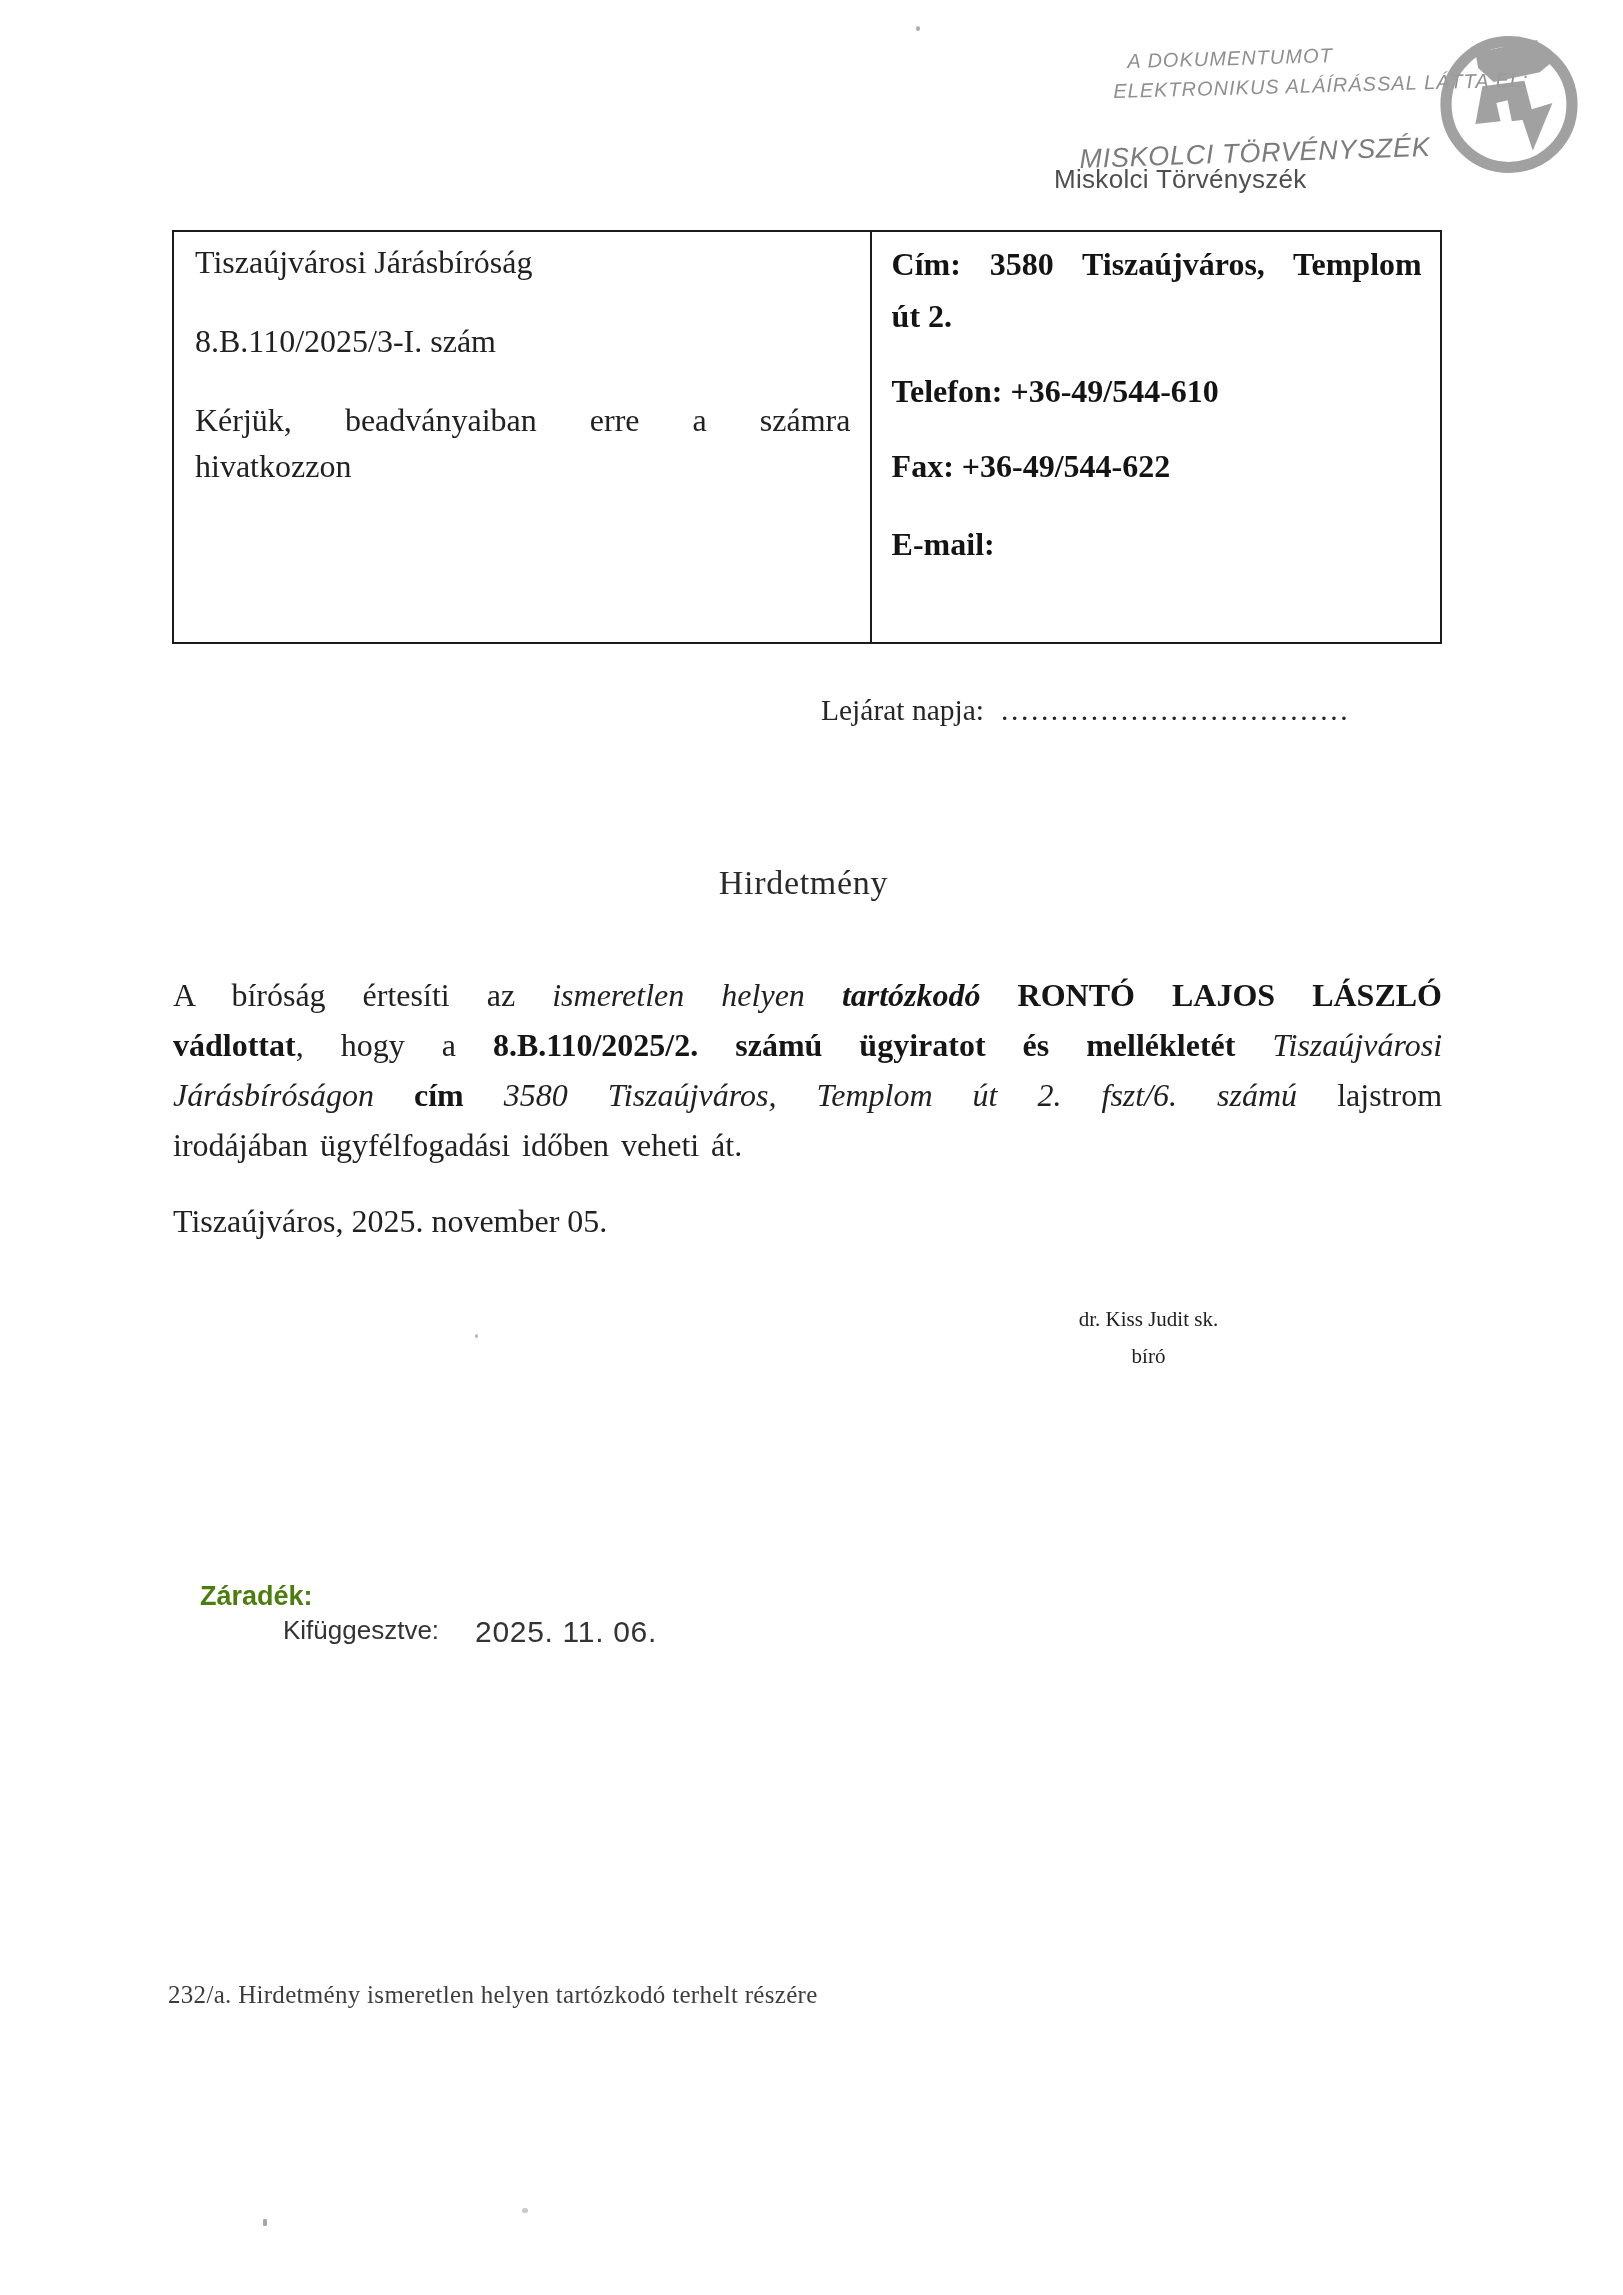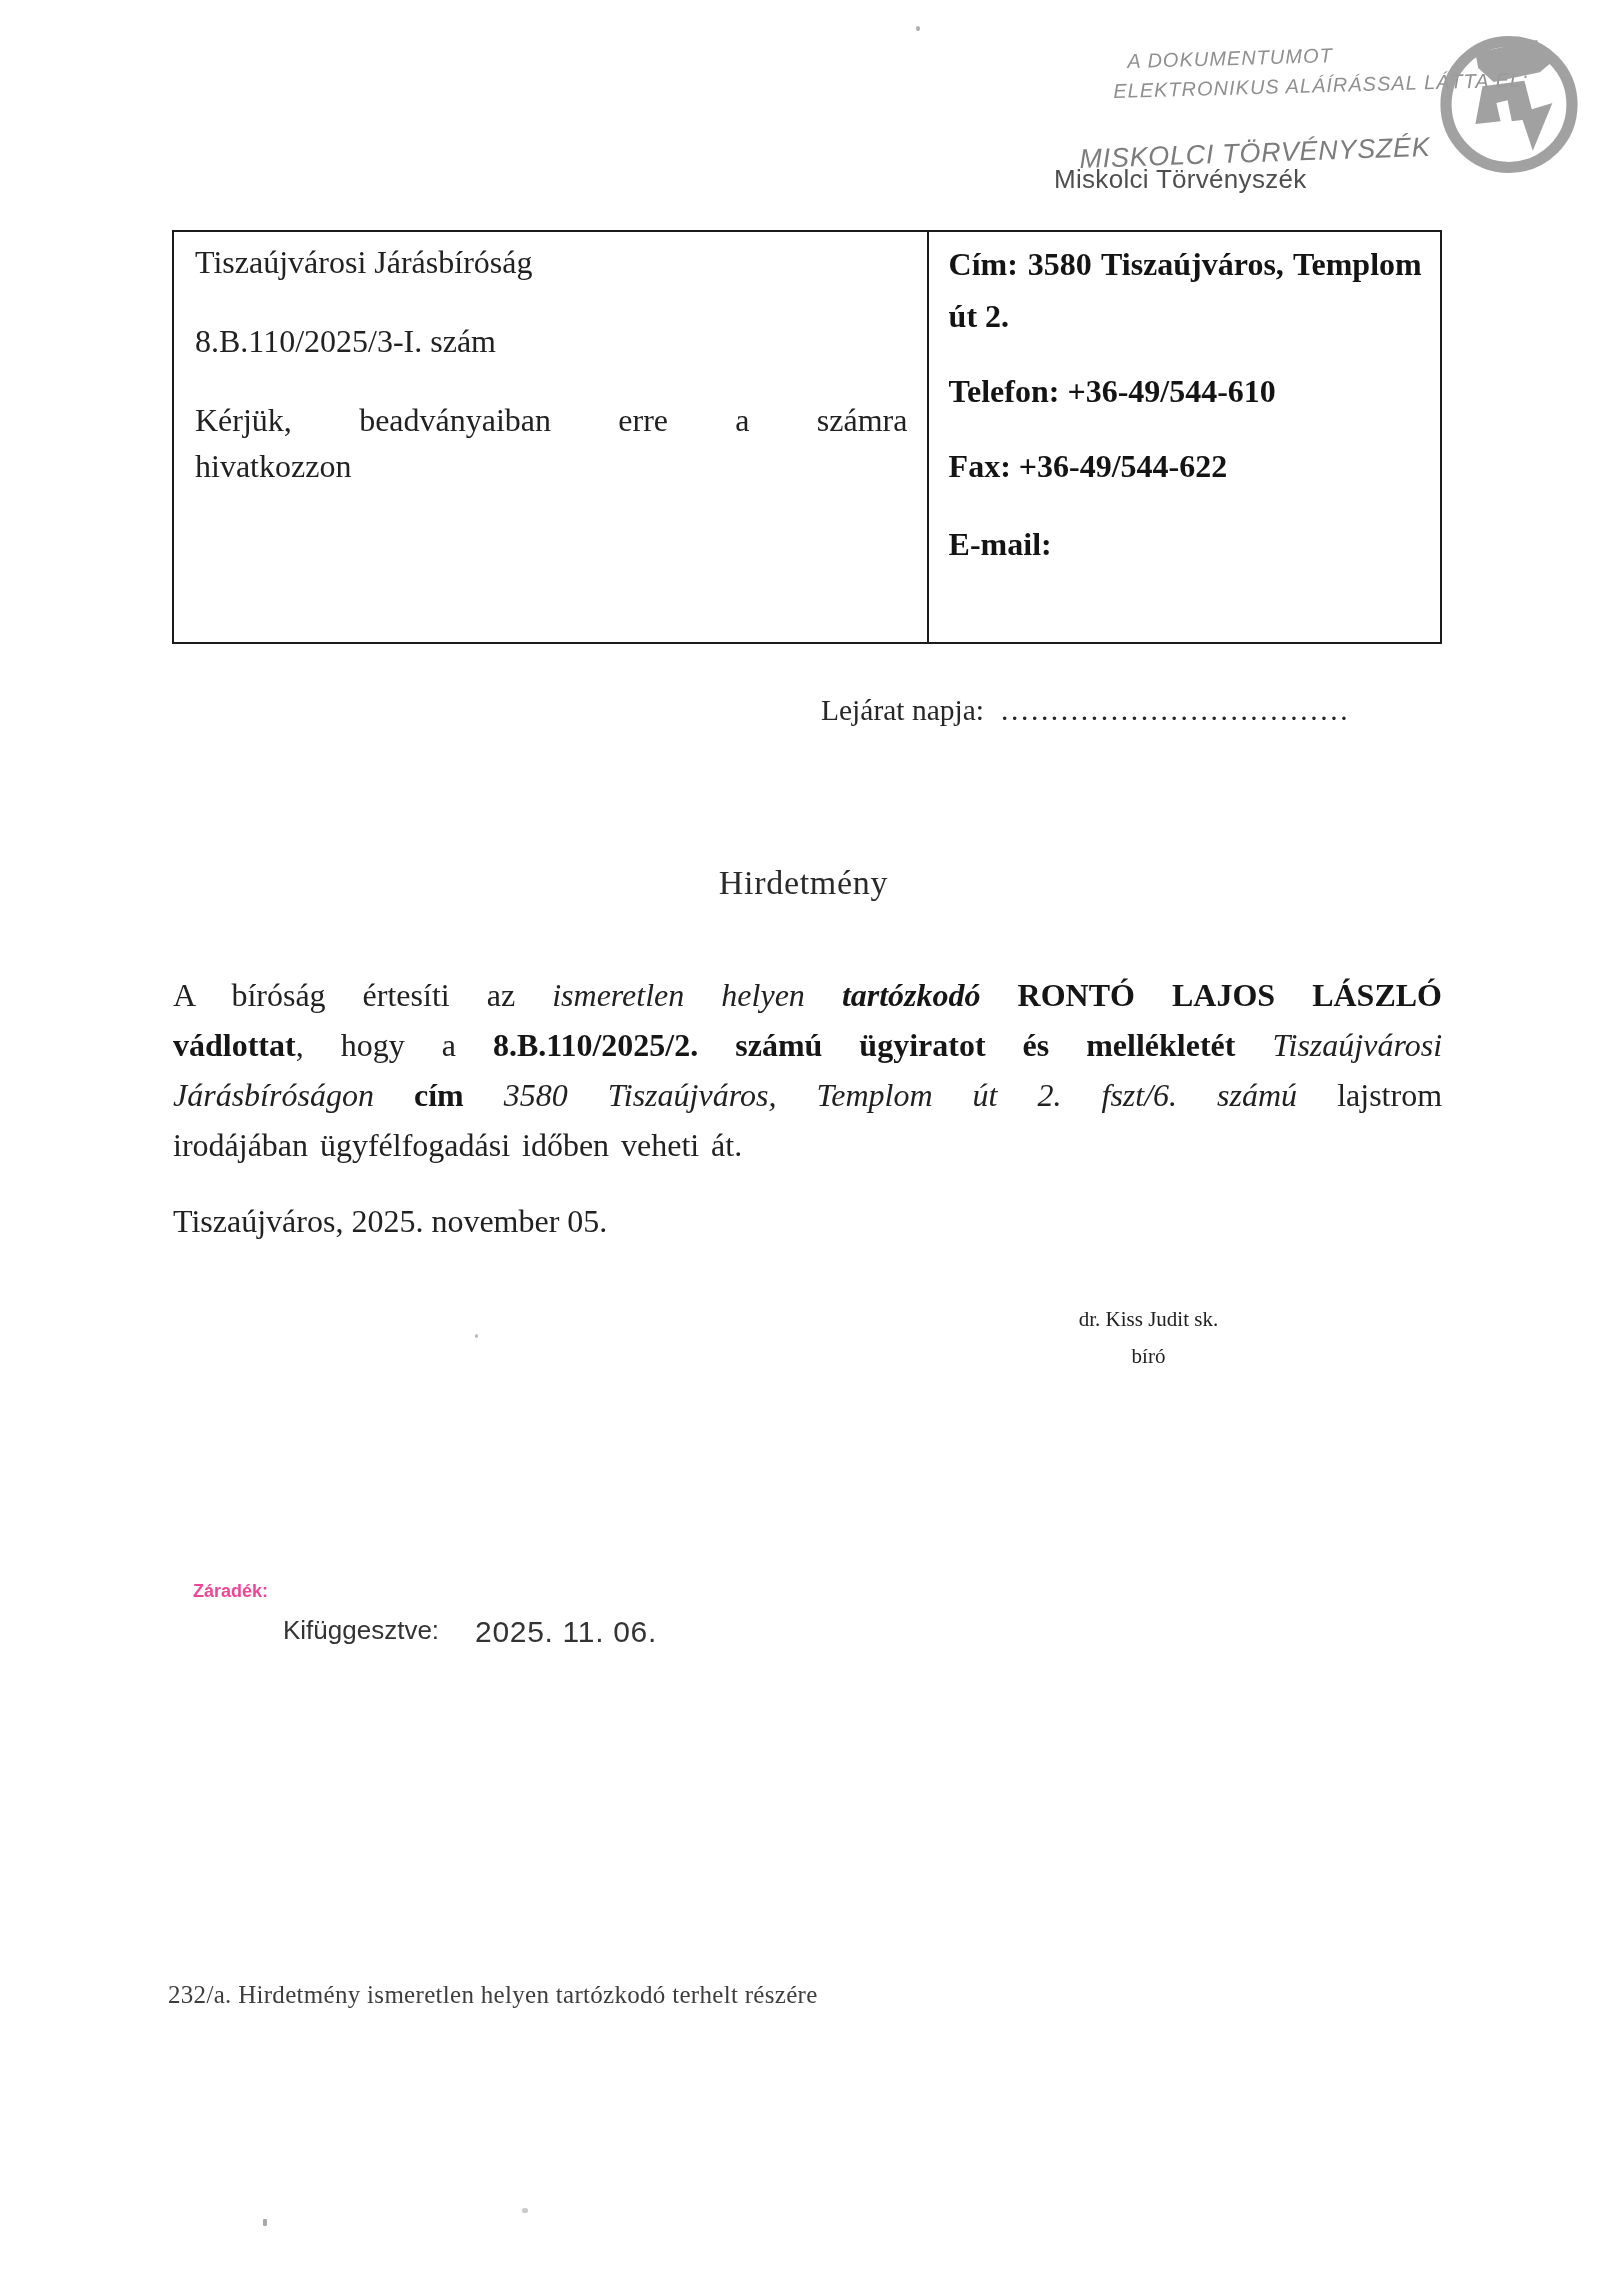--- a/index.html
+++ b/index.html
@@ -30,21 +30,21 @@
     font-size:26px; color:#4e4e4e; letter-spacing:0.3px; white-space:nowrap;
   }
   .logo-wrap { left:1432px; top:30px; width:154px; height:149px; filter:blur(0.4px); opacity:0.95; }
 
   
   .htable {
     left:172px; top:230px; width:1270px; height:414px;
     border:2px solid #1b1b1b; display:flex; box-sizing:border-box;
     font-size:32px;
   }
-  .cell-left  { width:755px; box-sizing:border-box; border-right:2px solid #1b1b1b; padding:6.5px 19.6px 0 21px; }
+  .cell-left  { width:698px; box-sizing:border-box; border-right:2px solid #1b1b1b; padding:6.5px 19.6px 0 21px; }
   .cell-right { flex:1; padding:5.9px 18.3px 0 19.6px; font-weight:700; color:#141414; }
   .cell-left p, .cell-right p { margin:0; }
   .lh70 { line-height:46px; }
   .mb50 { margin-bottom:33px !important; }
   .mb35 { margin-bottom:23px !important; }
   .mb40 { margin-bottom:26px !important; }
   .lh80 { line-height:52px; }
   .lh71 { line-height:46px; }
 
   
@@ -71,22 +71,22 @@
   .seg-i  { font-style:italic; }
   .seg-bi { font-weight:700; font-style:italic; color:#161616; }
 
   .dateline { left:173px; top:1203px; font-size:32px; }
 
   
   .sig { left:1011px; top:1301px; width:275px; text-align:center; font-size:21px; line-height:37px; }
 
   
   .z-label {
-    left:193px; top:1581px; font-family:"Liberation Sans", sans-serif;
-    font-weight:700; font-size:18px; color:#ec4899;
+    left:200px; top:1581px; font-family:"Liberation Sans", sans-serif;
+    font-weight:700; font-size:27px; color:#4d7c0f;
   }
   .z-posted-label { left:283px; top:1615px; font-family:"Liberation Sans", sans-serif; font-size:26px; color:#333333; }
   .z-posted-date  { left:475px; top:1615px; font-family:"Liberation Sans", sans-serif; font-size:30px; color:#333333; letter-spacing:0.7px; }
 
   
   .footer-note { left:168px; top:1981px; font-size:25px; color:#3d3d3d; letter-spacing:0.3px; }
 
   
   .speck { position:absolute; background:#8a8a8a; border-radius:50%; }
   .sp1 { left:916px; top:26px;   width:3.9px;  height:5.2px;  opacity:.7; }

